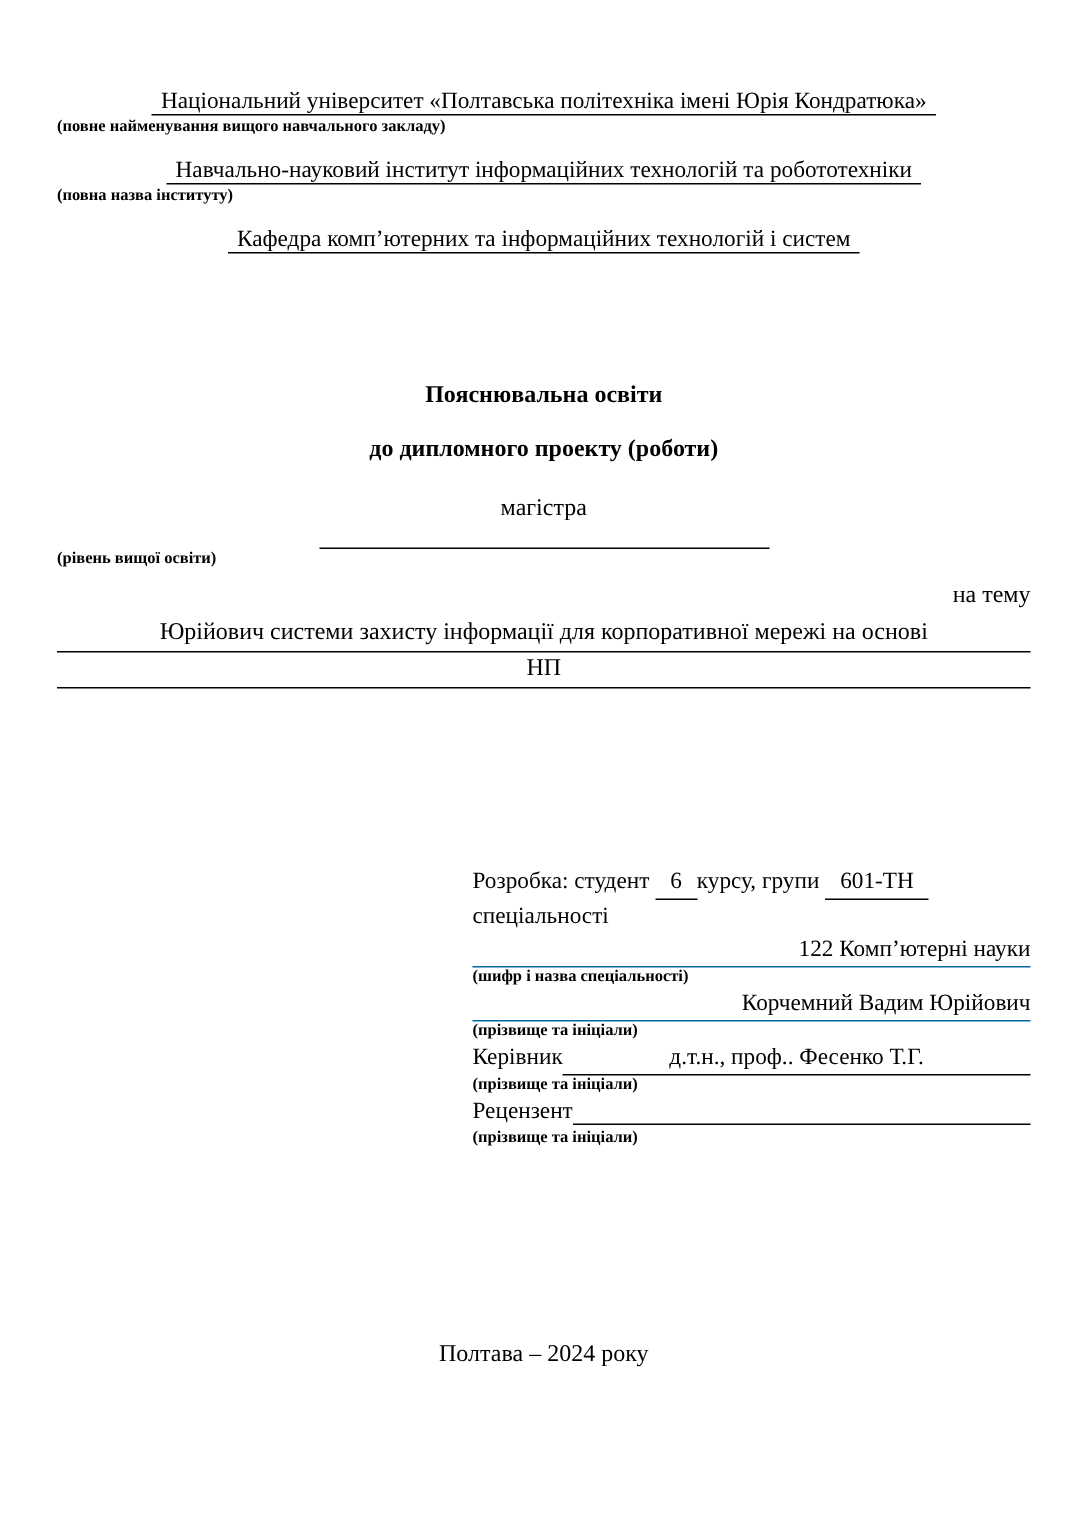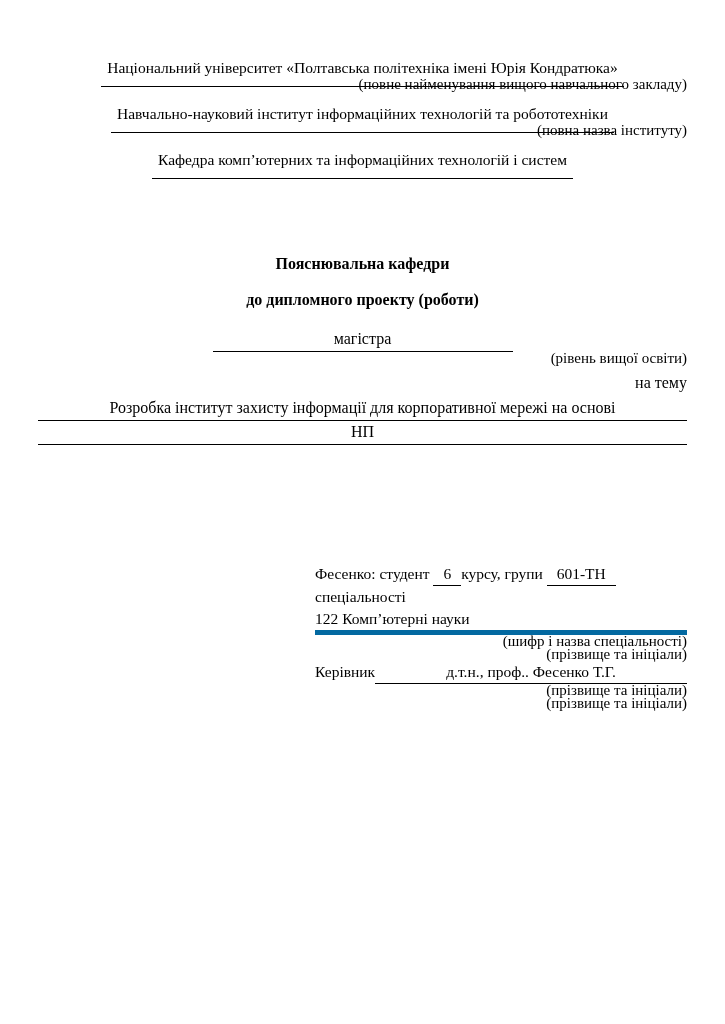--- a/index.html
+++ b/index.html
@@ -13,39 +13,40 @@
     color: #000000;
     font-family: "Liberation Serif", "DejaVu Serif", serif;
     font-size: 16px;
     padding: 58px 38px 0 38px;
     overflow: hidden;
   }
   .h-group { margin-bottom: 13px; }
   .h-line { font-size: 15.5px; text-align: center; line-height: 20px; }
   .uline {
     border-bottom: 1px solid #000;
-    padding: 0 6px 10px 6px;
+    padding: 0 6px 0 6px;
   }
   .caption {
-    font-size: 15px;
-    text-align: right;
+    font-size: 11px;
+    text-align: left;
     line-height: 13px;
     color: #000;
+    font-weight: bold;
   }
   .title-block { margin-top: 84px; }
   .title-line { font-weight: bold; text-align: center; line-height: 20px; }
   .title-line + .title-line { margin-top: 16px; }
   .degree-wrap { margin-top: 18px; }
   .degree-line {
     width: 300px;
     margin: 0 auto;
     border-bottom: 1px solid #000;
     text-align: center;
     line-height: 21px;
-    padding-bottom: 2px;
+    padding-bottom: 16px;
   }
   .topic-label { text-align: right; margin-top: 8px; line-height: 20px; }
   .topic-block { margin-top: 4px; }
   .topic-line {
     border-bottom: 1px solid #000;
     text-align: center;
     line-height: 22px;
     padding-bottom: 1px;
   }
   .author-block {
@@ -62,22 +63,22 @@
     text-align: center;
   }
   .flex-line { display: flex; align-items: flex-start; }
   .flex-u {
     flex: 1;
     border-bottom: 1px solid #000;
     text-align: center;
     min-height: 20px;
   }
   .full-u {
-    border-bottom: 5px solid #0369a1;
-    text-align: left;
+    border-bottom: 1px solid #0369a1;
+    text-align: right;
     line-height: 22px;
   }
   .footer-line {
     margin-top: 128px;
     text-align: center;
     line-height: 20px;
   }
 </style>
 </head>
 <body>
@@ -100,55 +101,61 @@
     </div>
 
     <div class="h-group">
       <div class="h-line">
         <span class="uline">Кафедра комп’ютерних та інформаційних технологій і систем</span>
       </div>
     </div>
   </header>
 
   <section class="title-block">
-    <div class="title-line">Пояснювальна кафедри</div>
+    <div class="title-line">Пояснювальна освіти</div>
     <div class="title-line">до дипломного проекту (роботи)</div>
 
     <div class="degree-wrap">
       <div class="degree-line">магістра</div>
       <div class="caption">(рівень вищої освіти)</div>
     </div>
 
     <div class="topic-label">на тему</div>
 
     <div class="topic-block">
-      <div class="topic-line">Розробка інститут захисту інформації для корпоративної мережі на основі</div>
+      <div class="topic-line">Юрійович системи захисту інформації для корпоративної мережі на основі</div>
       <div class="topic-line">НП</div>
     </div>
   </section>
 
   <section class="author-block">
     <div class="a-line">
-      <span>Фесенко: студент</span>
+      <span>Розробка: студент</span>
       <span class="inline-u">6</span><span>курсу, групи</span>
       <span class="inline-u">601-ТН</span>
     </div>
 
     <div class="a-line">
       <span>спеціальності</span>
     </div>
 
     <div class="full-u">122 Комп’ютерні науки</div>
     <div class="caption">(шифр і назва спеціальності)</div>
 
+    <div class="full-u">Корчемний Вадим Юрійович</div>
     <div class="caption">(прізвище та ініціали)</div>
 
     <div class="flex-line a-line">
       <span>Керівник</span>
       <span class="flex-u">д.т.н., проф.. Фесенко Т.Г.</span>
     </div>
     <div class="caption">(прізвище та ініціали)</div>
 
+    <div class="flex-line a-line">
+      <span>Рецензент</span>
+      <span class="flex-u"></span>
+    </div>
     <div class="caption">(прізвище та ініціали)</div>
   </section>
 
+  <div class="footer-line">Полтава – 2024 року</div>
 
 </div>
 
 </body></html>

